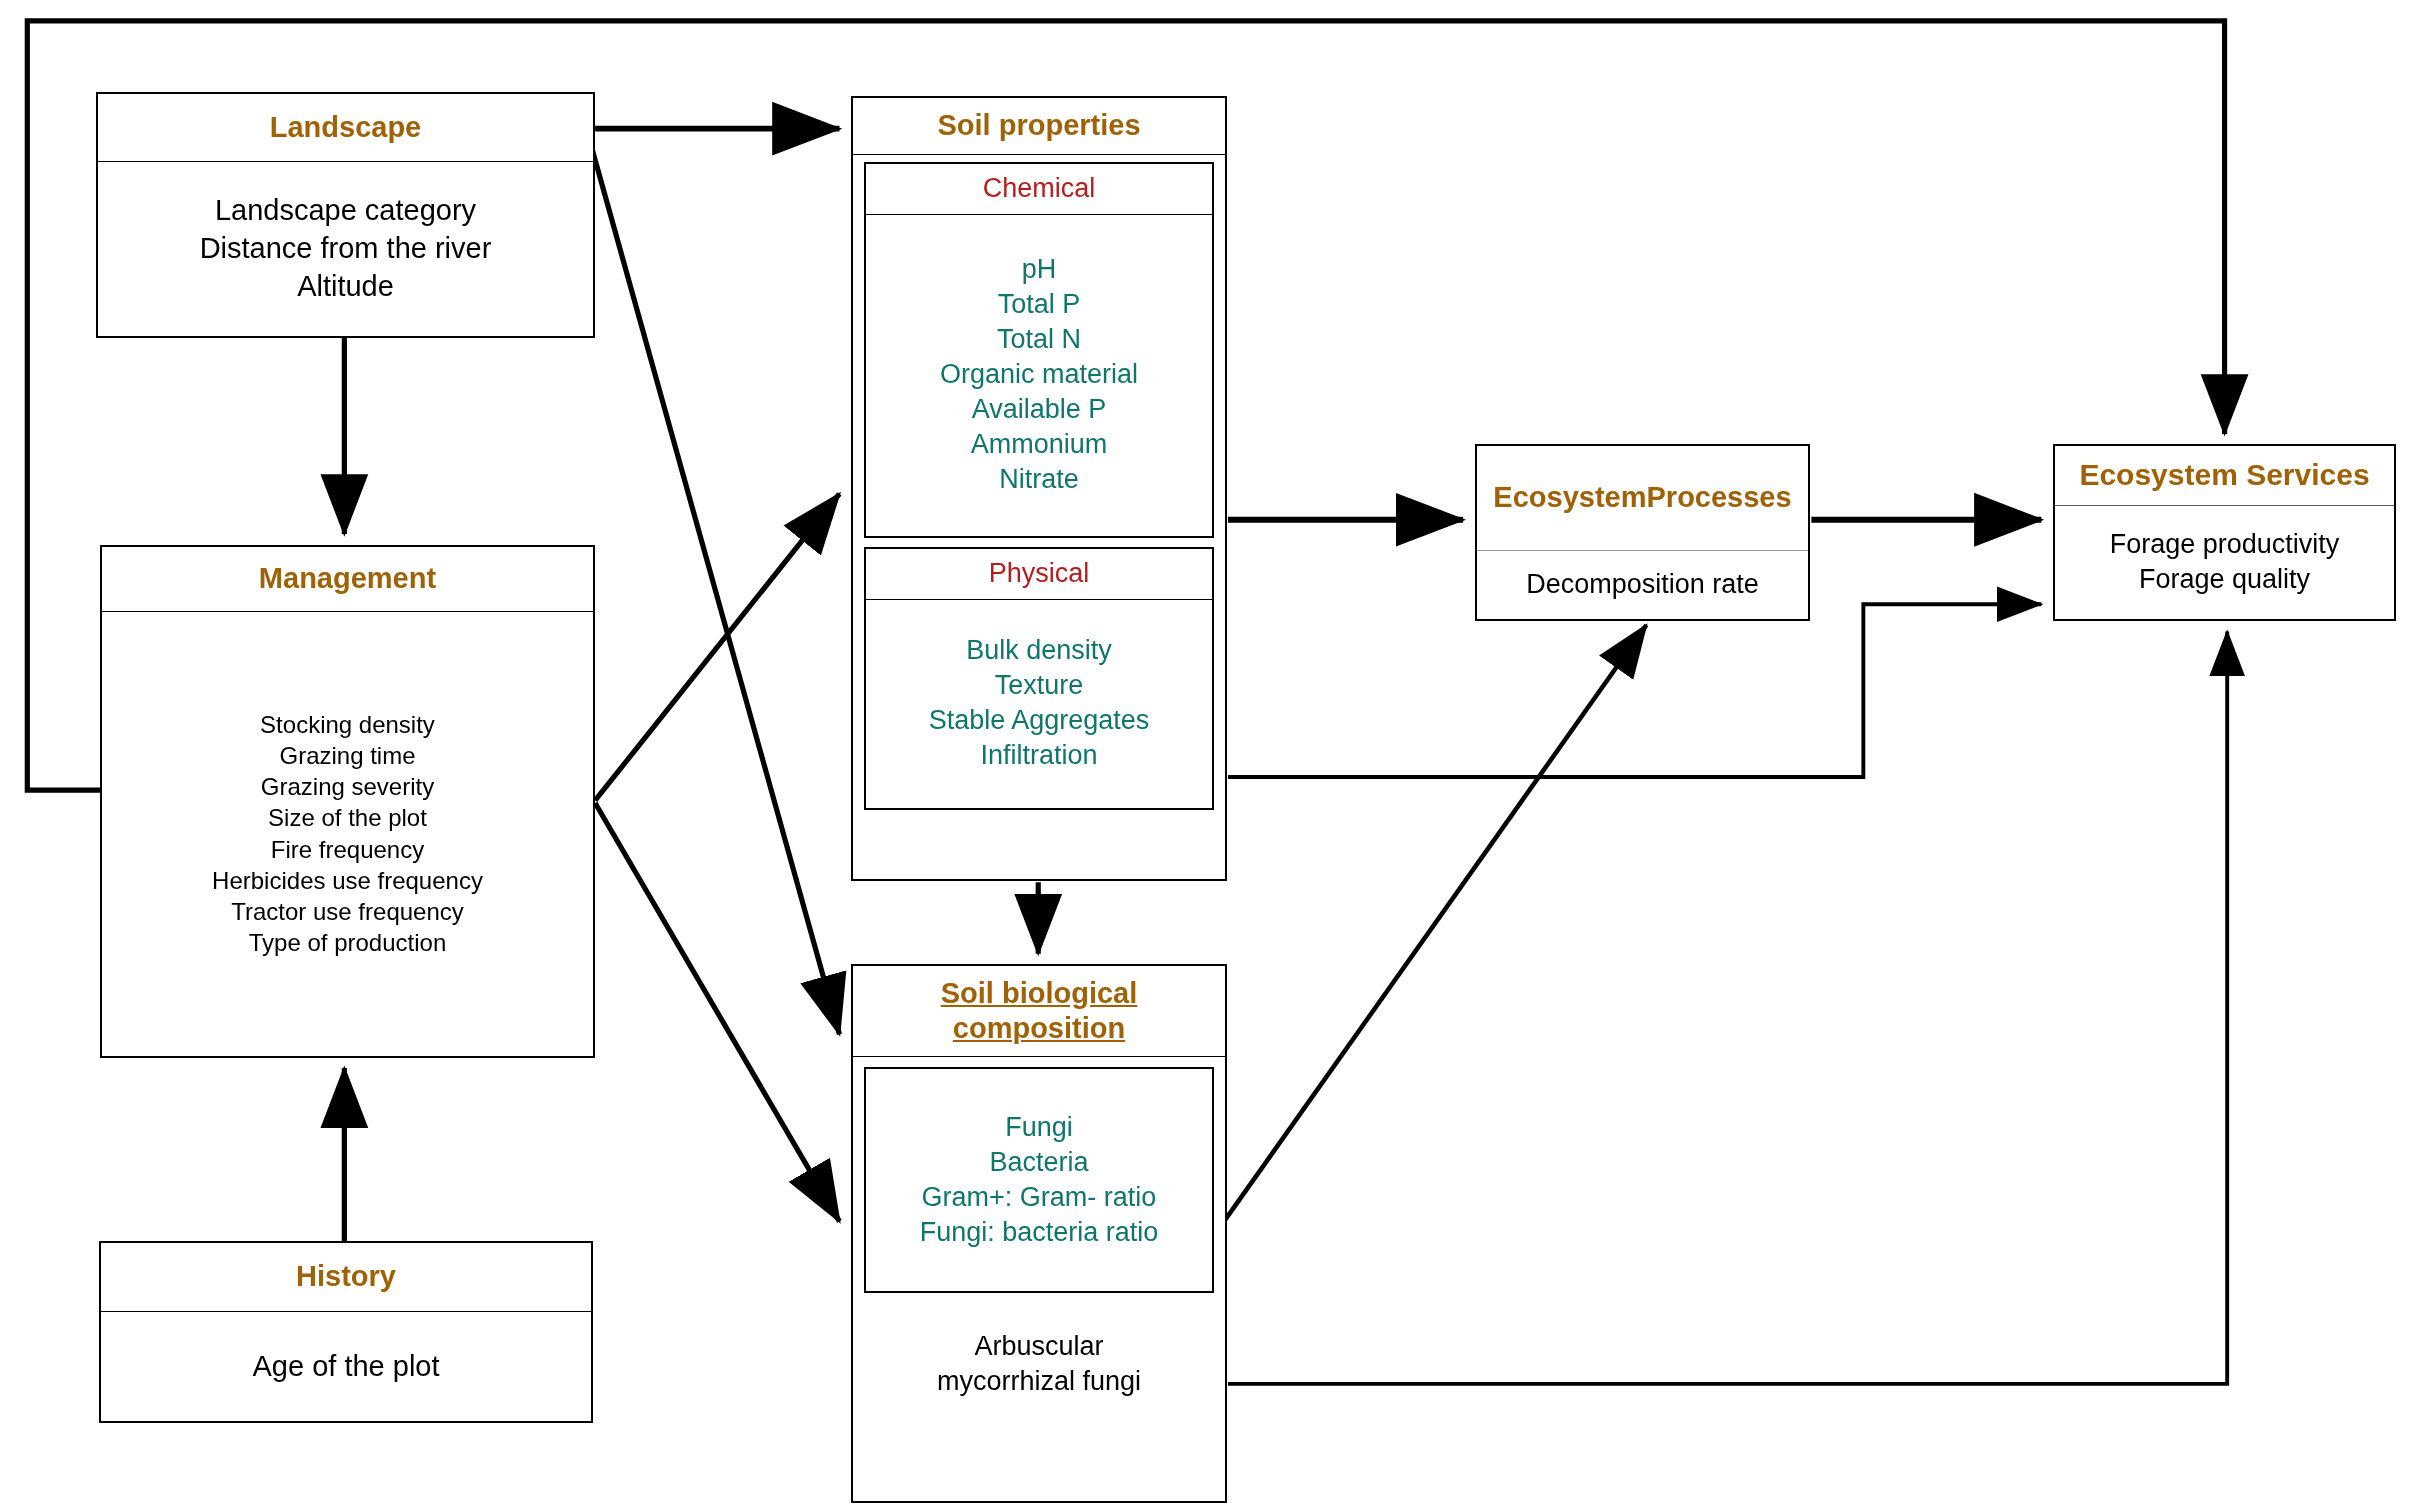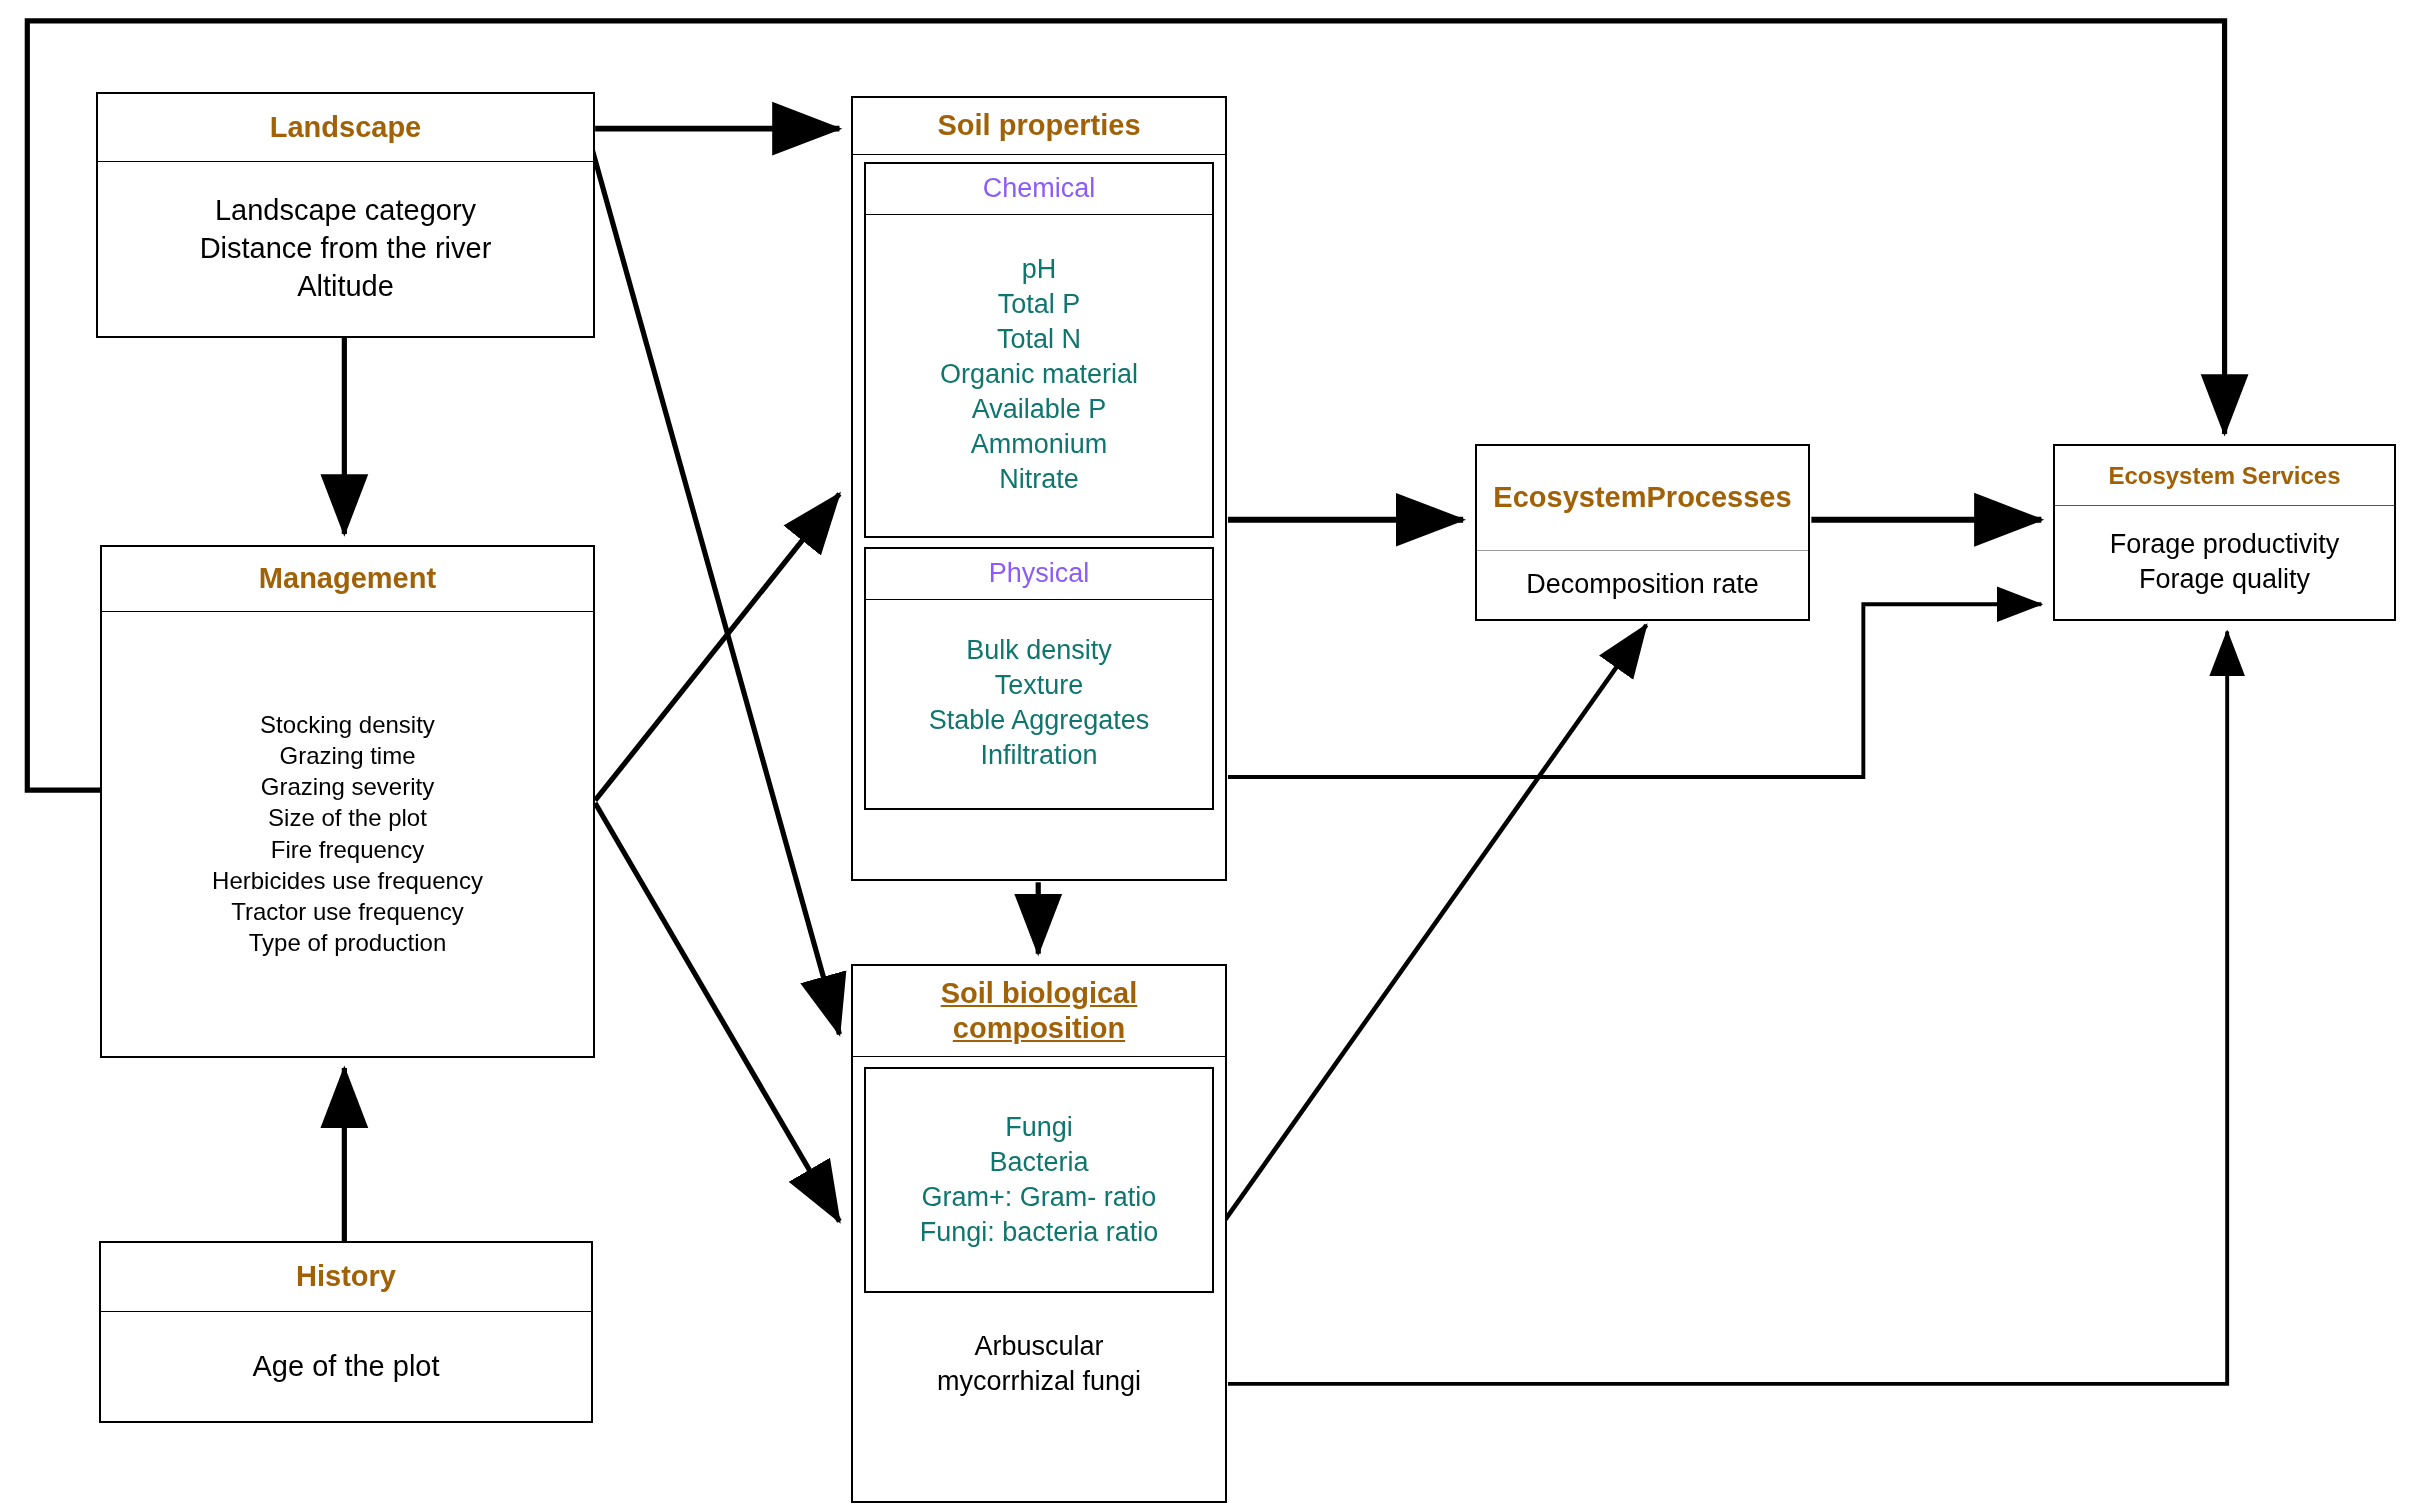--- a/index.html
+++ b/index.html
@@ -16,21 +16,21 @@
   .node .body{
     box-sizing:border-box;width:100%;text-align:center;color:#000;
     display:flex;flex-direction:column;align-items:center;justify-content:center;
     line-height:1.30;
   }
   .node .body .row{white-space:nowrap;}
 
   
   .sub{box-sizing:border-box;background:#fff;border:2.6px solid #000;margin:0 auto;}
   .sub .shdr{
-    box-sizing:border-box;width:100%;text-align:right;color:#8b5cf6;
+    box-sizing:border-box;width:100%;text-align:right;color:#b91c1c;
     border-bottom:1.9px solid #000;display:flex;align-items:center;justify-content:center;
   }
   .sub .sbody{
     box-sizing:border-box;width:100%;text-align:center;color:#0f766e;
     display:flex;flex-direction:column;align-items:center;justify-content:center;
     line-height:1.30;
   }
 
   
   #n-landscape{left:96px;top:92px;width:499px;height:246px;}
@@ -61,21 +61,21 @@
   #n-soilbio .body{height:429px;justify-content:flex-start;padding-top:10.4px;}
   #n-soilbio .sub.micro{width:350px;height:226px;}
   #n-soilbio .sub.micro .sbody{height:100%;font-size:27px;}
   #n-soilbio .amf{font-size:27px;line-height:1.30;padding-top:36px;}
 
   #n-ecoproc{left:1475px;top:444px;width:335px;height:177px;}
   #n-ecoproc .hdr{height:105px;font-size:29px;flex-direction:row;border-bottom:1.9px solid #9a9a9a;}
   #n-ecoproc .body{height:67px;font-size:27px;}
 
   #n-ecoserv{left:2053px;top:444px;width:343px;height:177px;}
-  #n-ecoserv .hdr{height:60px;font-size:24px;border-bottom:1.9px solid #555;}
+  #n-ecoserv .hdr{height:60px;font-size:30px;border-bottom:1.9px solid #555;}
   #n-ecoserv .body{height:112px;font-size:27px;}
 </style>
 </head>
 <body>
 
 <div id="stage">
 
   <svg class="edges" viewBox="0 0 3714 2318">
     <defs>
       <marker id="ah" markerWidth="11" markerHeight="11" refX="9.2" refY="4.2" orient="auto" markerUnits="strokeWidth">

